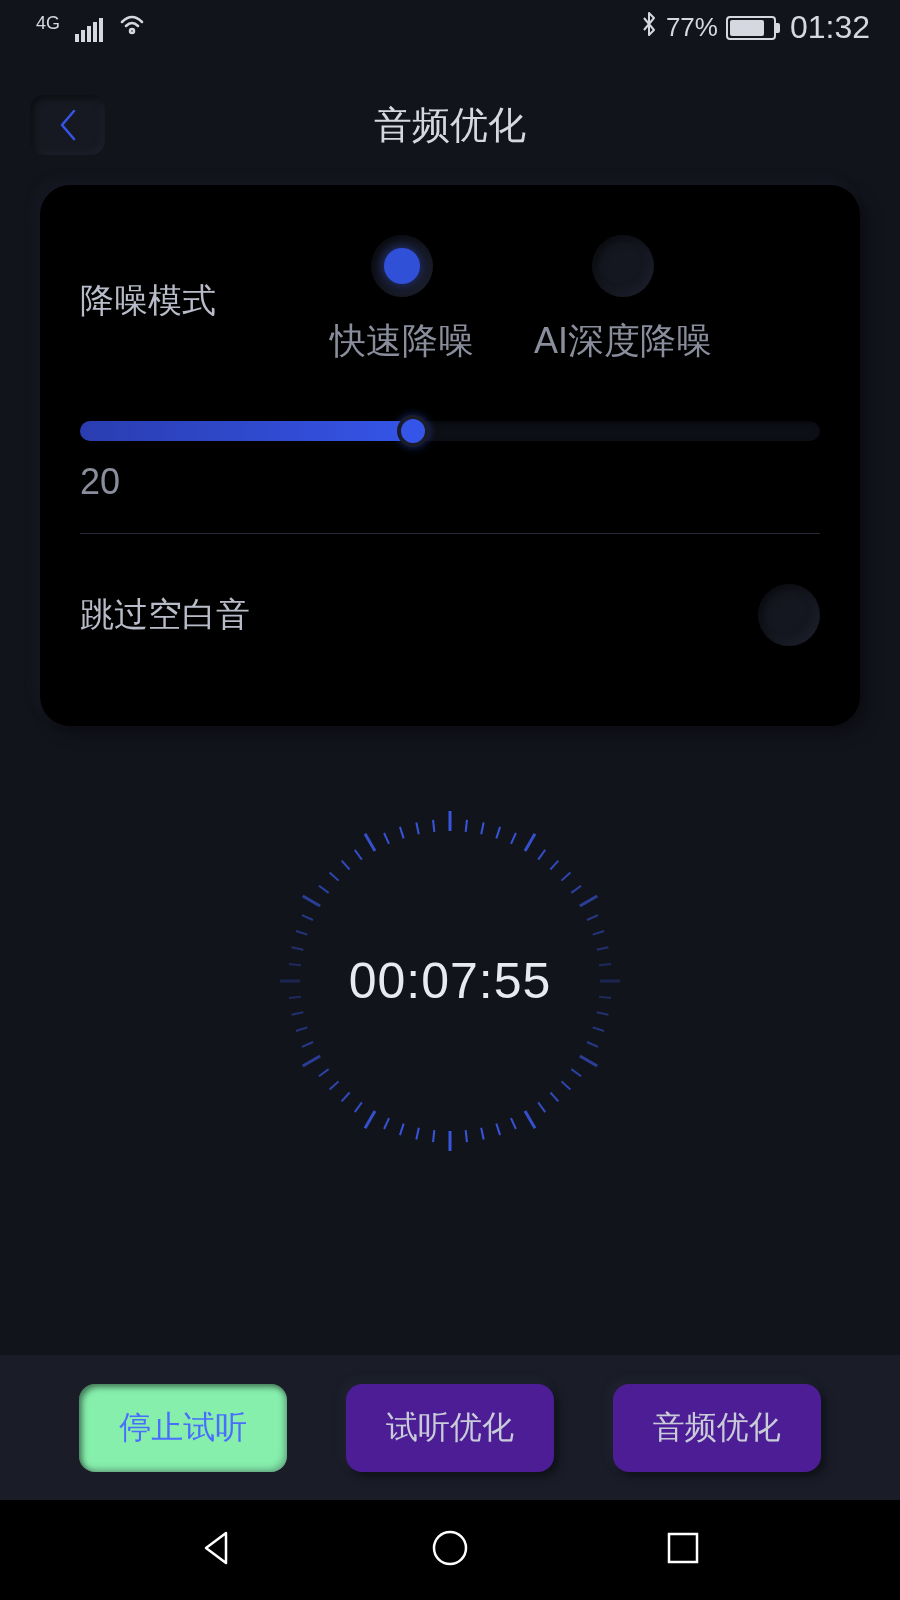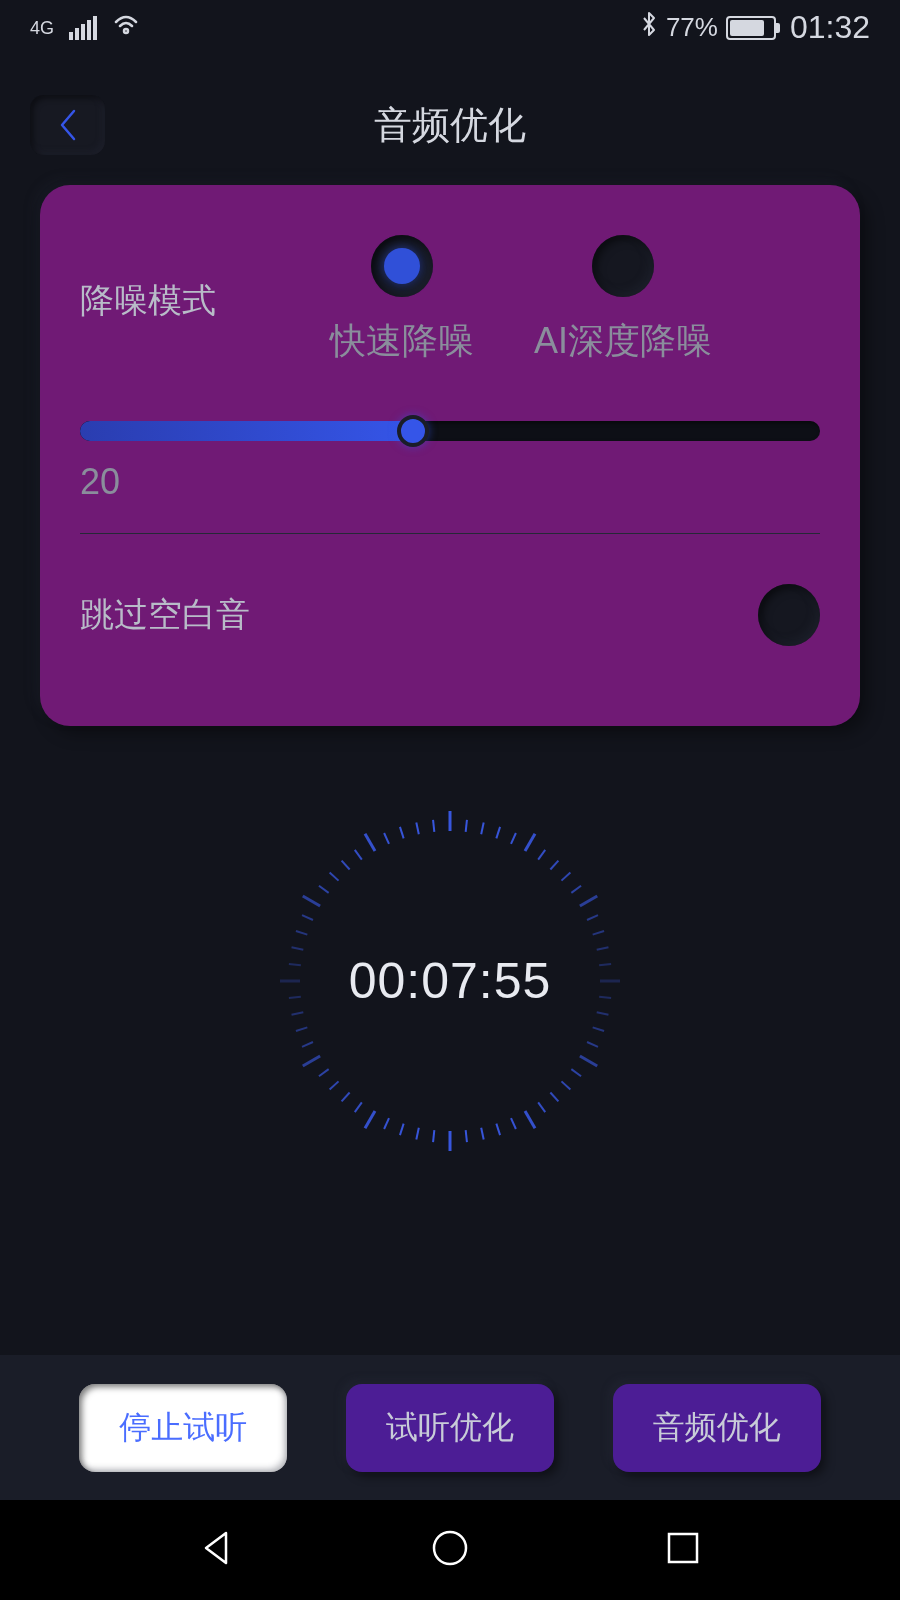--- a/index.html
+++ b/index.html
@@ -22,22 +22,22 @@
       display: flex;
       justify-content: space-between;
       align-items: center;
       padding: 0 30px;
       color: #d5d8e0;
       font-size: 26px;
     }
     
     .status-left {
       display: flex;
-      align-items: center;
       gap: 15px;
+      margin-left: 6px;
     }
     
     .status-right {
       display: flex;
       align-items: center;
       gap: 8px;
     }
     
     .signal-4g {
       font-size: 18px;
@@ -119,21 +119,21 @@
       transform: translateX(-50%);
       font-size: 38px;
       font-weight: 500;
       color: #d5d8e0;
     }
     
     .card {
       margin: 0 40px 40px;
       padding: 50px 40px 60px;
       border-radius: 30px;
-      background: #701a75;
+      background: #000000;
       box-shadow: 8px 8px 16px rgba(0,0,0,0.35), -6px -6px 12px rgba(40,44,58,0.2);
     }
     
     .option-row {
       display: flex;
       align-items: center;
     }
     
     .option-label {
       font-size: 34px;
@@ -289,21 +289,21 @@
       border-radius: 16px;
       font-size: 32px;
       cursor: pointer;
       background: #4c1d95;
       box-shadow: 5px 5px 10px rgba(0,0,0,0.4), -4px -4px 8px rgba(45,50,65,0.3);
     }
     
     .action-button.primary {
       color: #4a6dff;
       box-shadow: inset 3px 3px 6px rgba(0,0,0,0.5), inset -3px -3px 6px rgba(45,50,65,0.3);
-      background: #ffffff;
+      background: #86efac;
     }
     
     .action-button.secondary {
       color: #c8ccd8;
     }
     
     .nav-bar {
       position: absolute;
       bottom: 0;
       left: 0;

